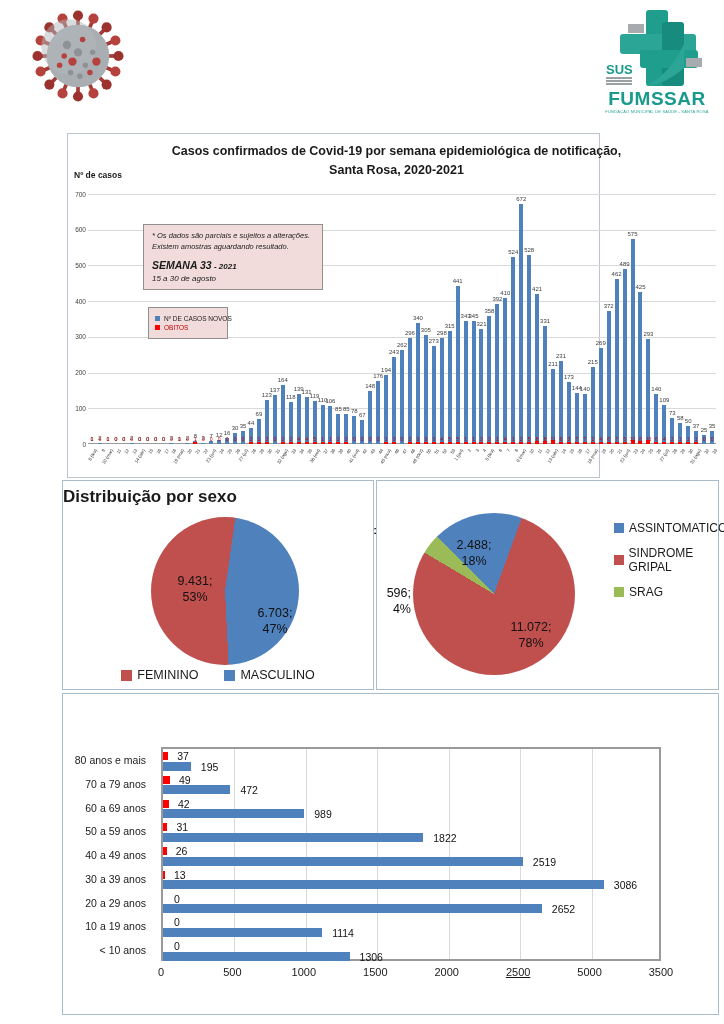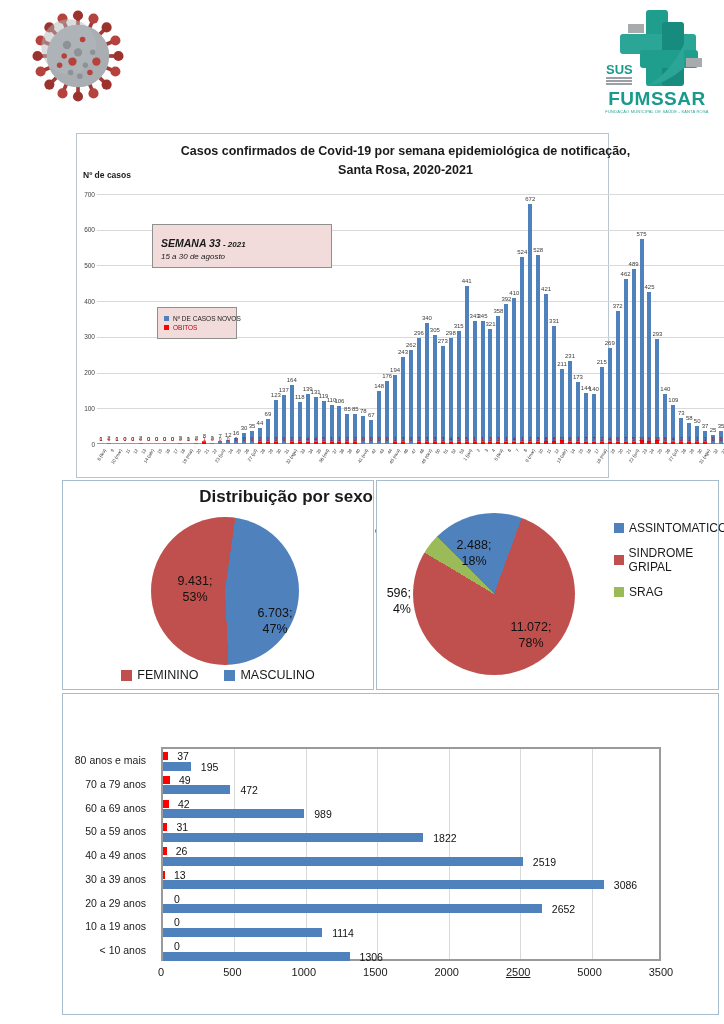--- a/index.html
+++ b/index.html
@@ -14,21 +14,21 @@
   .virus { position:absolute; left:32px; top:8px; }
   .logo { position:absolute; left:600px; top:10px; width:114px; height:108px; }
   .logo-sus { position:absolute; left:6px; top:52px; color:#199a8c; font-weight:bold; font-size:13px; }
   .logo-sus-lines { position:absolute; left:6px; top:67px; width:26px; }
   .logo-sus-lines div { height:2px; background:#9aa0a4; margin-bottom:1px; }
   .logo-name { position:absolute; left:0; top:78px; width:114px; text-align:center; color:#199a8c; font-weight:bold; font-size:19px; letter-spacing:.5px; }
   .logo-tagline { position:absolute; left:0; top:99px; width:114px; text-align:center; color:#2aa596; font-size:4px; letter-spacing:.2px; }
 
   
   .panel { position:absolute; background:#fff; border:1px solid #a9bccb; }
-  .panel-top { left:76px; top:133px; width:533px; height:345px; border-color:#b9c6d0; }
+  .panel-top { left:67px; top:133px; width:533px; height:345px; border-color:#b9c6d0; }
   .panel-pie1 { left:62px; top:480px; width:312px; height:210px; }
   .panel-pie2 { left:376px; top:480px; width:343px; height:210px; }
   .panel-age { left:62px; top:693px; width:657px; height:322px; }
 
   
   .c1-title { position:absolute; left:40px; top:8px; width:577px; text-align:center; font-weight:bold; font-size:12.5px; line-height:1.5; }
   .c1-ylabel { position:absolute; left:6px; top:36px; font-weight:bold; font-size:8.5px; }
   .c1-plot { position:absolute; left:20px; top:60px; width:628px; height:250px; }
   .gridline { position:absolute; left:0; width:100%; height:1px; background:#d9d9d9; }
   .ytick { position:absolute; right:630px; width:30px; text-align:right; font-size:6.5px; color:#3f3f3f; }
@@ -45,21 +45,21 @@
   .note-week .nb { font-weight:bold; font-size:10.5px; }
   .note-week .ny { font-weight:bold; font-size:8px; }
   .note-period { font-style:italic; font-size:8px; margin-top:1px; }
   .c1-legend { position:absolute; left:80px; top:173px; width:80px; background:#f2dcdb; border:1px solid #8f8f8f; padding:5px 6px; }
   .lrow { display:flex; align-items:center; margin:2px 0; }
   .lrow .sq { width:5px; height:5px; margin-right:4px; flex:0 0 auto; }
   .lrow .ltxt { font-size:6.5px; color:#1a1a1a; white-space:nowrap; }
   .lrow.obitos .ltxt { color:#C00000; }
 
   
-  .pie-title { position:absolute; left:0; top:6px; width:100%; text-align:right; font-weight:bold; font-size:17px; }
+  .pie-title { position:absolute; left:0; top:6px; width:100%; text-align:left; font-weight:bold; font-size:17px; }
   .pie { position:absolute; border-radius:50%; }
   .pie-label { position:absolute; font-size:12.5px; line-height:1.3; text-align:center; color:#111; }
   .pie-legend-h { position:absolute; left:0; bottom:7px; width:100%; display:flex; justify-content:center; gap:26px; }
   .pl-item { display:flex; align-items:center; font-size:12.5px; }
   .pl-item .sq { width:11px; height:11px; margin-right:5px; }
   .pie-legend-v { position:absolute; left:237px; top:40px; }
   .pie-legend-v .pl-item { margin-bottom:11px; font-size:12px; }
   .pie-legend-v .sq { width:10px; height:10px; }
 
   
@@ -539,20 +539,21 @@
         <div class="bar-label" style="left: 605.076px; top: 232.5px;">25</div>
         <div class="death-label" style="left: 608.076px; top: 242px;">0</div>
         <div class="xtick" style="left: 596.076px; top: 254px;">32</div>
         <div class="bar" style="left: 622.025px; height: 13px; background: rgb(79, 129, 189);"></div>
         <div class="bar-label" style="left: 613.025px; top: 228.5px;">35</div>
         <div class="death-label" style="left: 616.025px; top: 242px;">0</div>
         <div class="xtick" style="left: 604.025px; top: 254px;">33</div>
       </div>
 
     <div class="note-box">
+      <div class="note-text">* Os dados são parciais e sujeitos a alterações. Existem amostras aguardando resultado.</div>
       <div class="note-week">
         <span class="nb">SEMANA 33</span><span class="ny"> - 2021</span>
       </div>
       <div class="note-period">15 a 30 de agosto</div>
     </div>
 
     <div class="c1-legend">
       <div class="lrow">
         <span class="sq" id="sw-cases" style="background: rgb(79, 129, 189);"></span>
         <span class="ltxt">Nº DE CASOS NOVOS</span>

